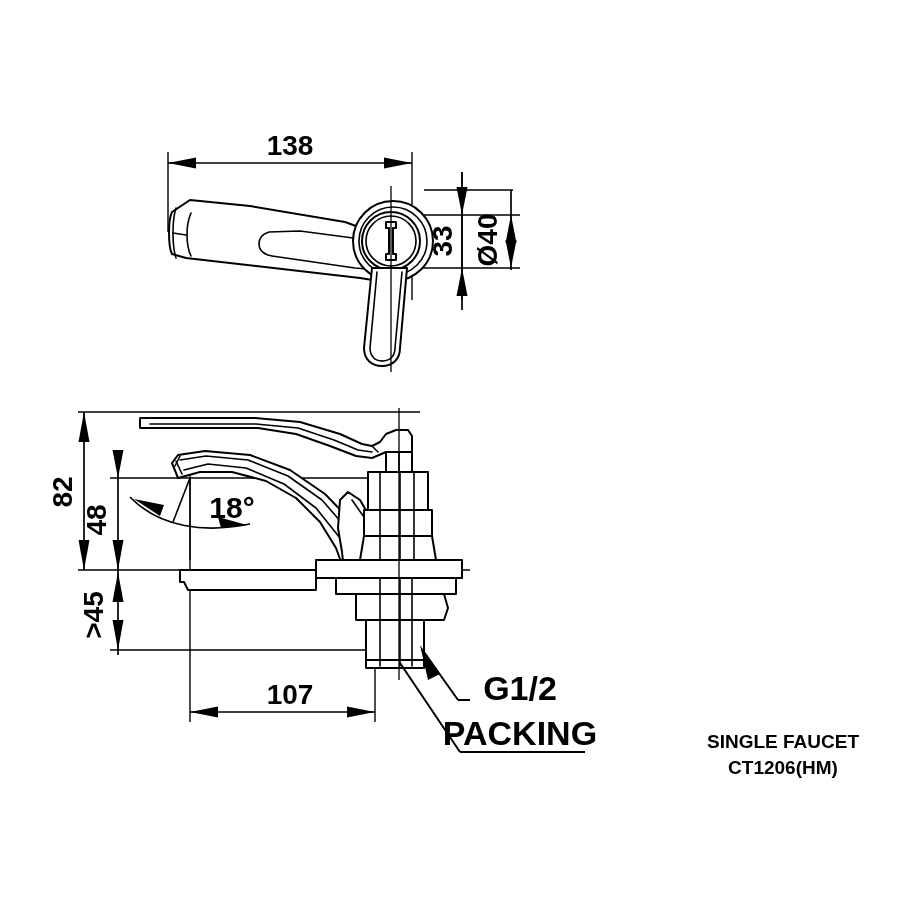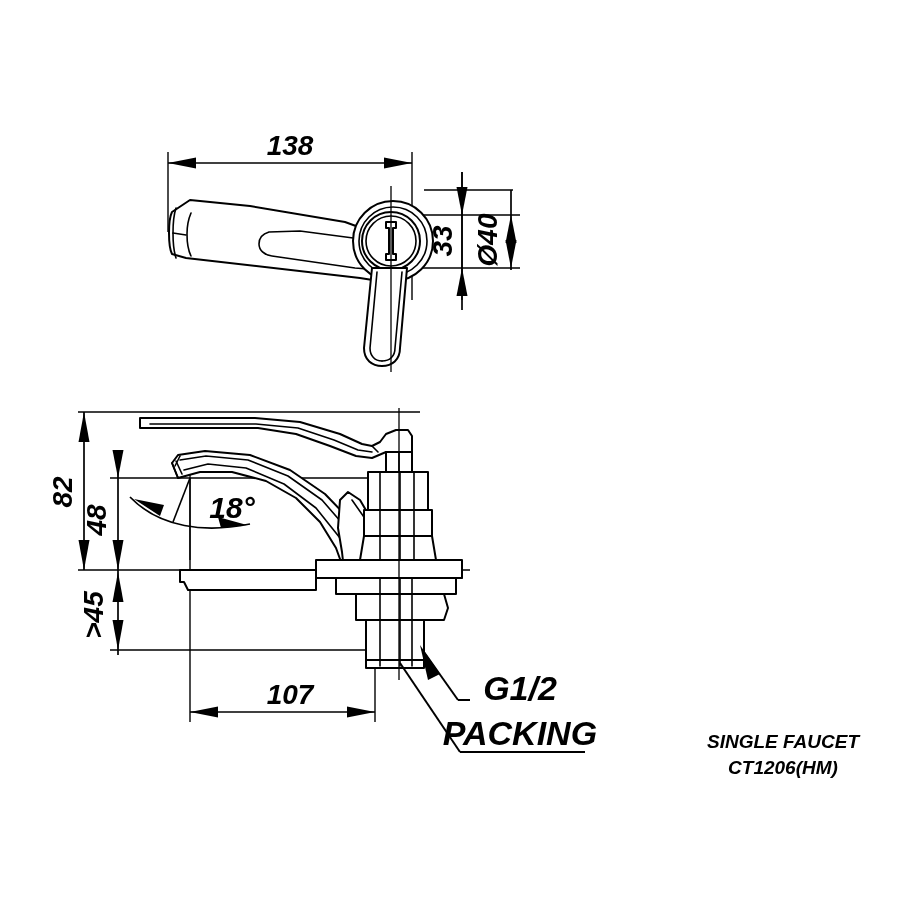--- a/index.html
+++ b/index.html
@@ -11,21 +11,20 @@
     width: 900px;
     height: 900px;
     font-family: "Liberation Sans", sans-serif;
     overflow: hidden;
   }
   #drawing-root {
     position: relative;
     width: 900px;
     height: 900px;
     background: #ffffff;
-    font-style: italic;
   }
   svg.sheet {
     position: absolute;
     top: 0;
     left: 0;
     width: 900px;
     height: 900px;
     display: block;
   }
   .dim-text {

